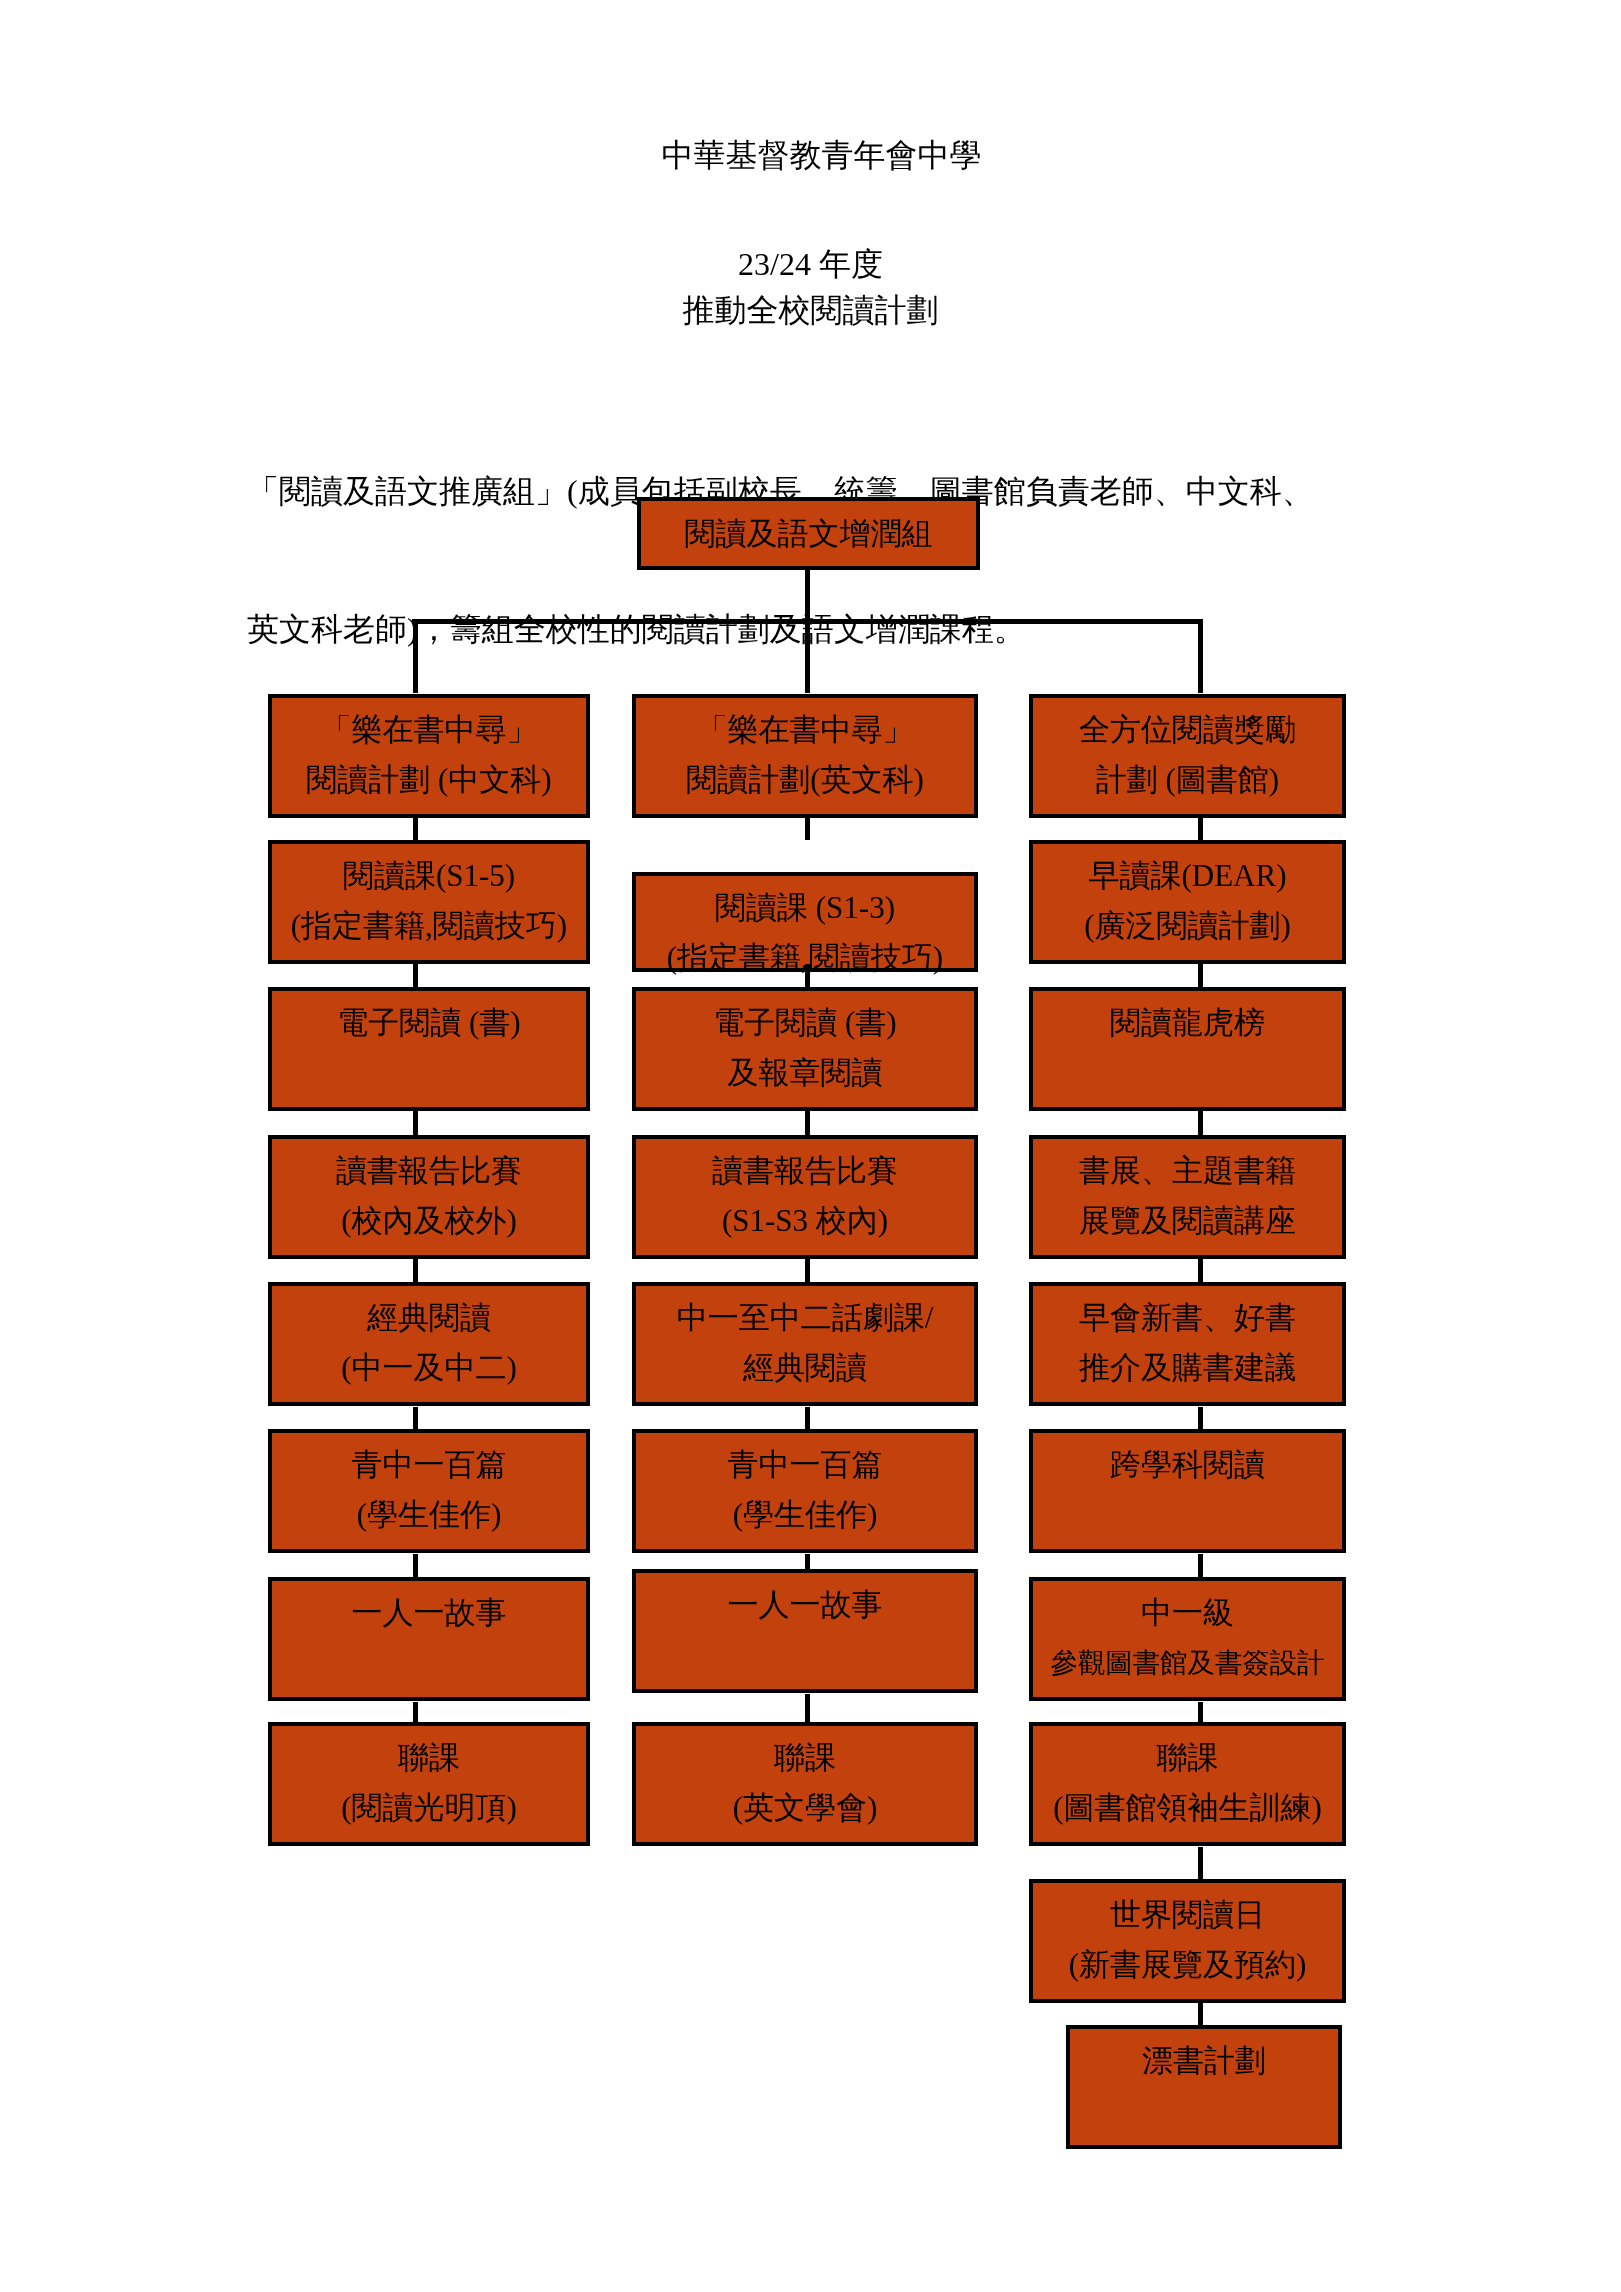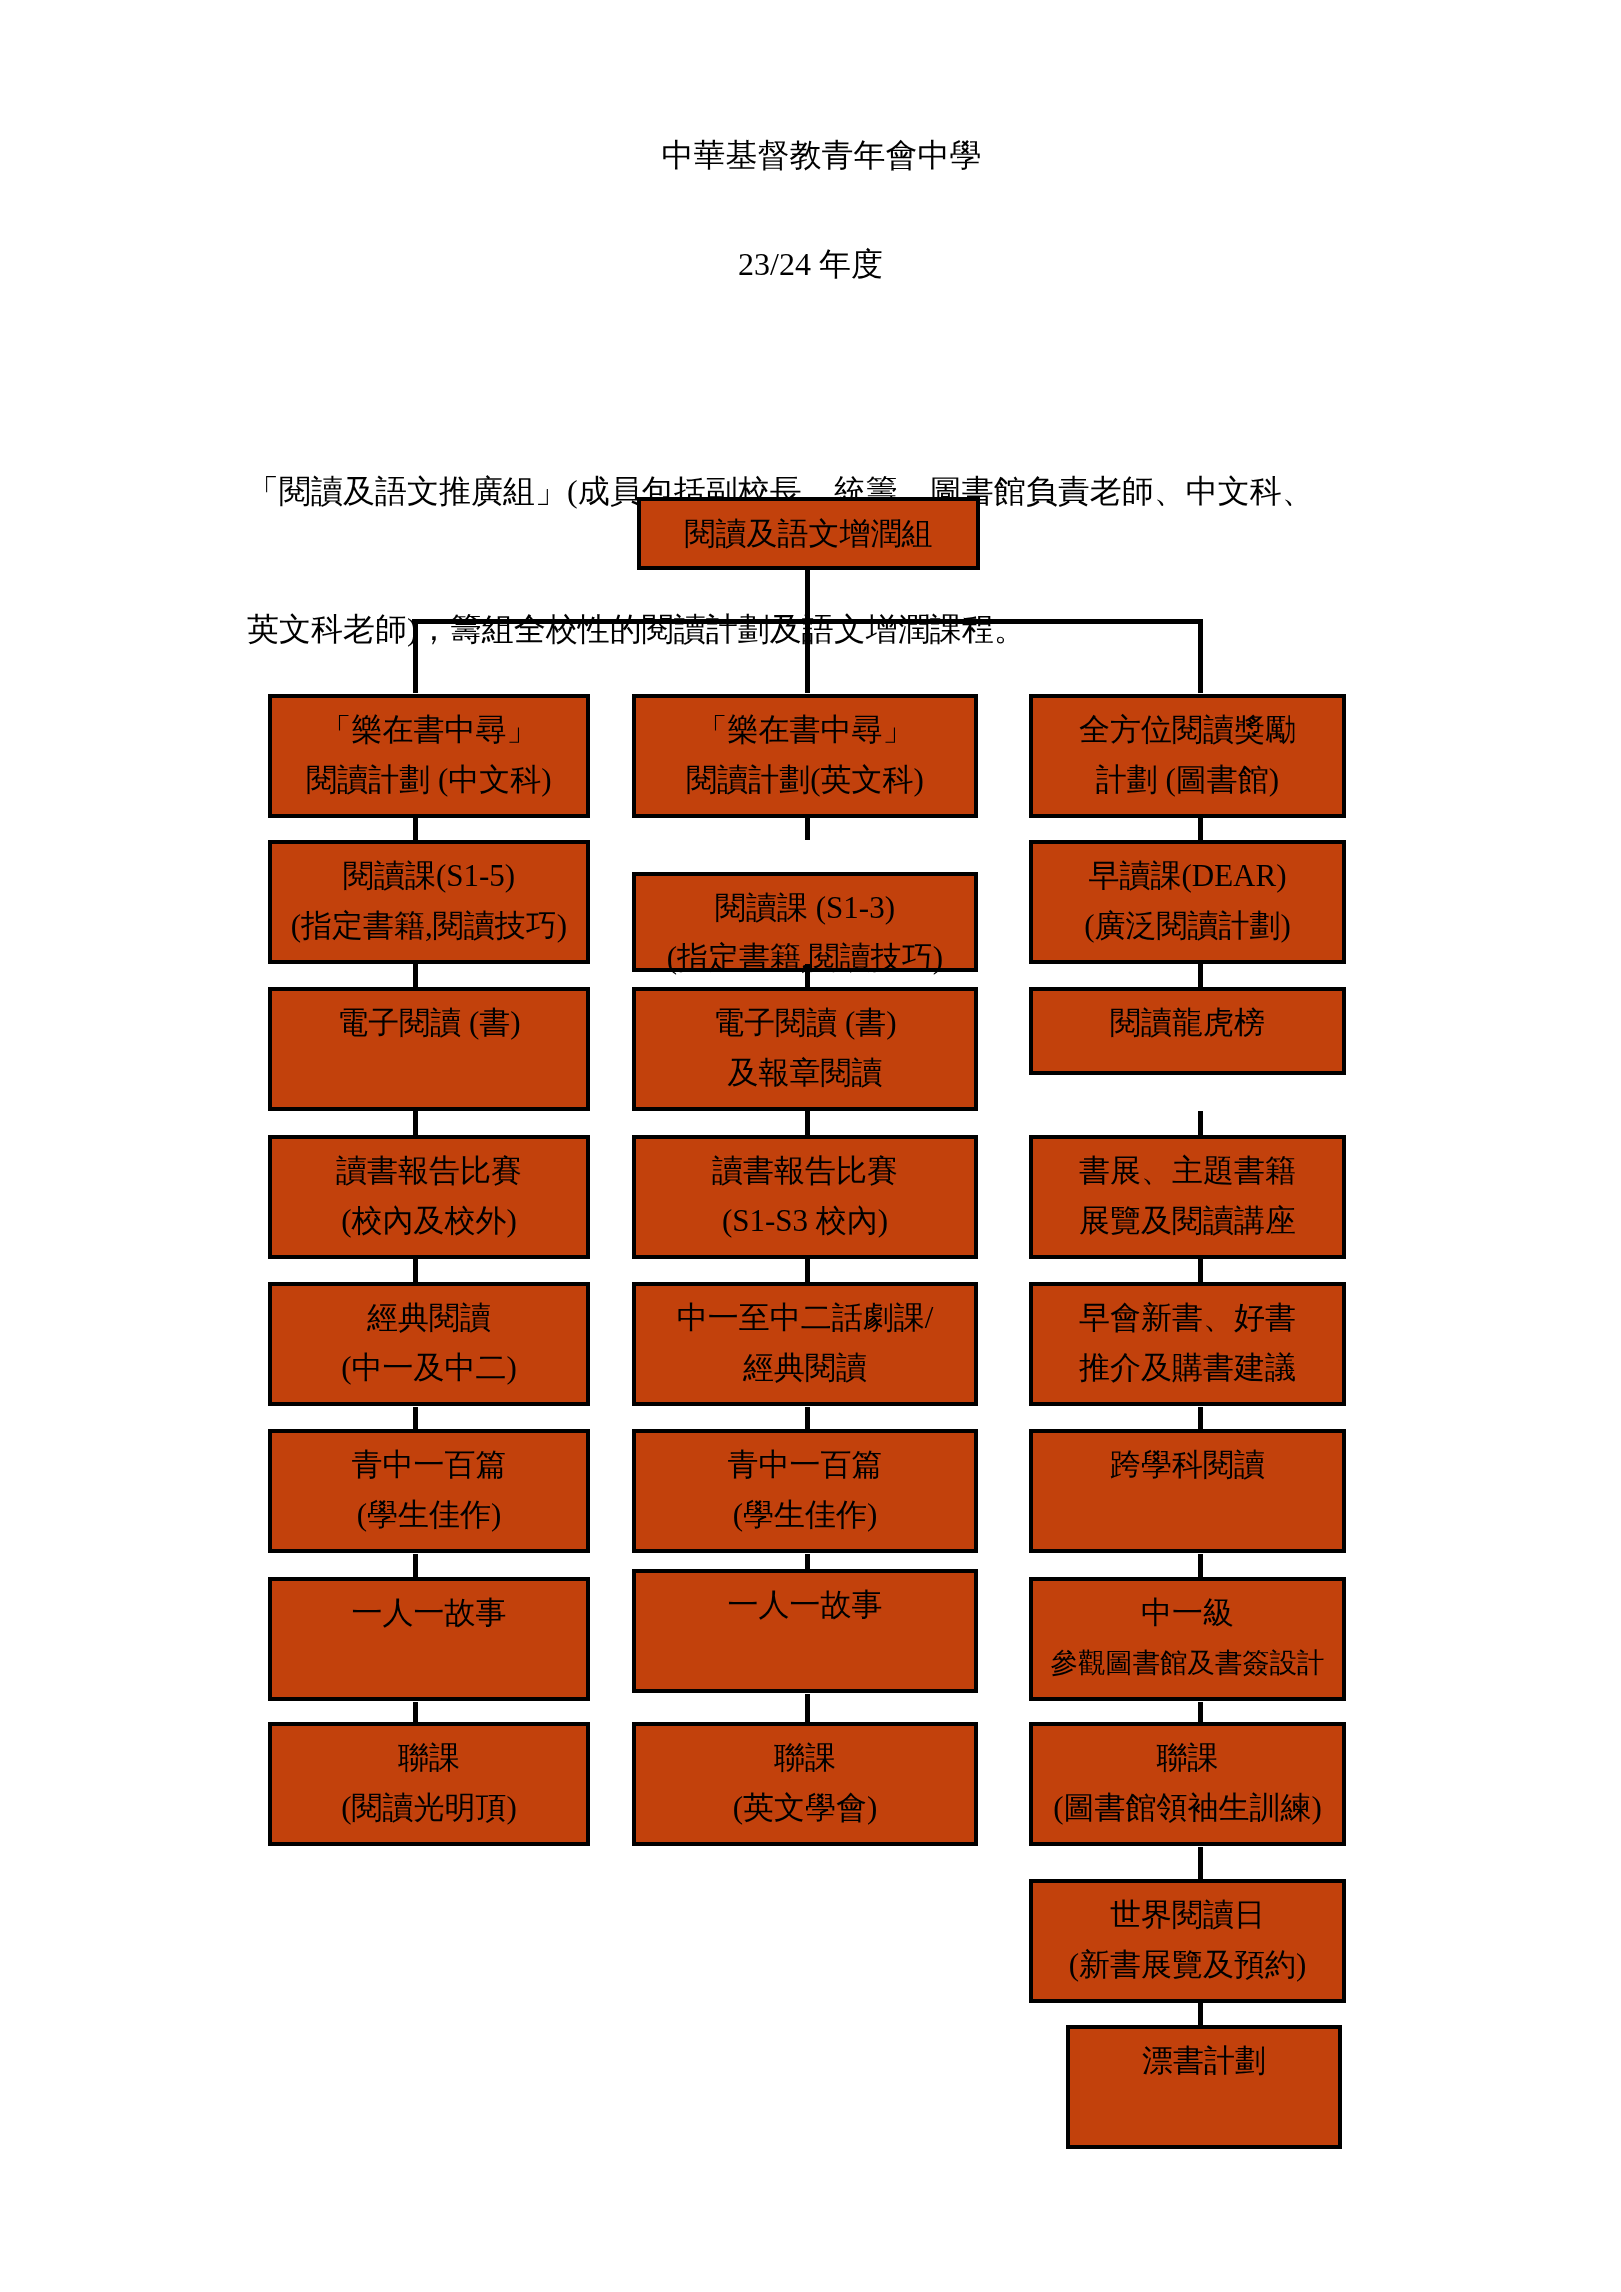--- a/index.html
+++ b/index.html
@@ -34,20 +34,21 @@
     display:flex;align-items:center;justify-content:center;padding-top:0;
   }
   .conn{position:absolute;background:#000;}
 </style>
 </head>
 <body>
 
 <div class="page">
   <div class="centered-line" style="top:139px;padding-left:11px;">中華基督教青年會中學</div>
   <div class="centered-line" style="top:248px;">23/24 年度</div>
+  <div class="centered-line" style="top:294px;">推動全校閱讀計劃</div>
 
   <div class="intro">
     <div>「閱讀及語文推廣組」(成員包括副校長、統籌、圖書館負責老師、中文科、</div>
     <div>英文科老師)，籌組全校性的閱讀計劃及語文增潤課程。</div>
   </div>
 
   <div id="flowchart">
       <div class="box root" style="left: 637px; top: 497px; width: 343px; height: 73px;">
         <div class="ln">閱讀及語文增潤組</div>
       </div>
@@ -134,21 +135,21 @@
       <div class="box" style="left: 1029px; top: 694px; width: 317px; height: 124px;">
         <div class="ln">全方位閱讀獎勵</div>
         <div class="ln">計劃 (圖書館)</div>
       </div>
       <div class="conn" style="left: 1198px; top: 818px; width: 4.9px; height: 21.6px;"></div>
       <div class="box" style="left: 1029px; top: 840px; width: 317px; height: 124px;">
         <div class="ln">早讀課(DEAR)</div>
         <div class="ln">(廣泛閱讀計劃)</div>
       </div>
       <div class="conn" style="left: 1198px; top: 964px; width: 4.9px; height: 22.5px;"></div>
-      <div class="box" style="left: 1029px; top: 987px; width: 317px; height: 88px;">
+      <div class="box" style="left: 1029px; top: 987px; width: 317px; height: 124px;">
         <div class="ln">閱讀龍虎榜</div>
       </div>
       <div class="conn" style="left: 1198px; top: 1111px; width: 4.9px; height: 23.5px;"></div>
       <div class="box" style="left: 1029px; top: 1135px; width: 317px; height: 124px;">
         <div class="ln">書展、主題書籍</div>
         <div class="ln">展覽及閱讀講座</div>
       </div>
       <div class="conn" style="left: 1198px; top: 1259px; width: 4.9px; height: 22.5px;"></div>
       <div class="box" style="left: 1029px; top: 1282px; width: 317px; height: 124px;">
         <div class="ln">早會新書、好書</div>

